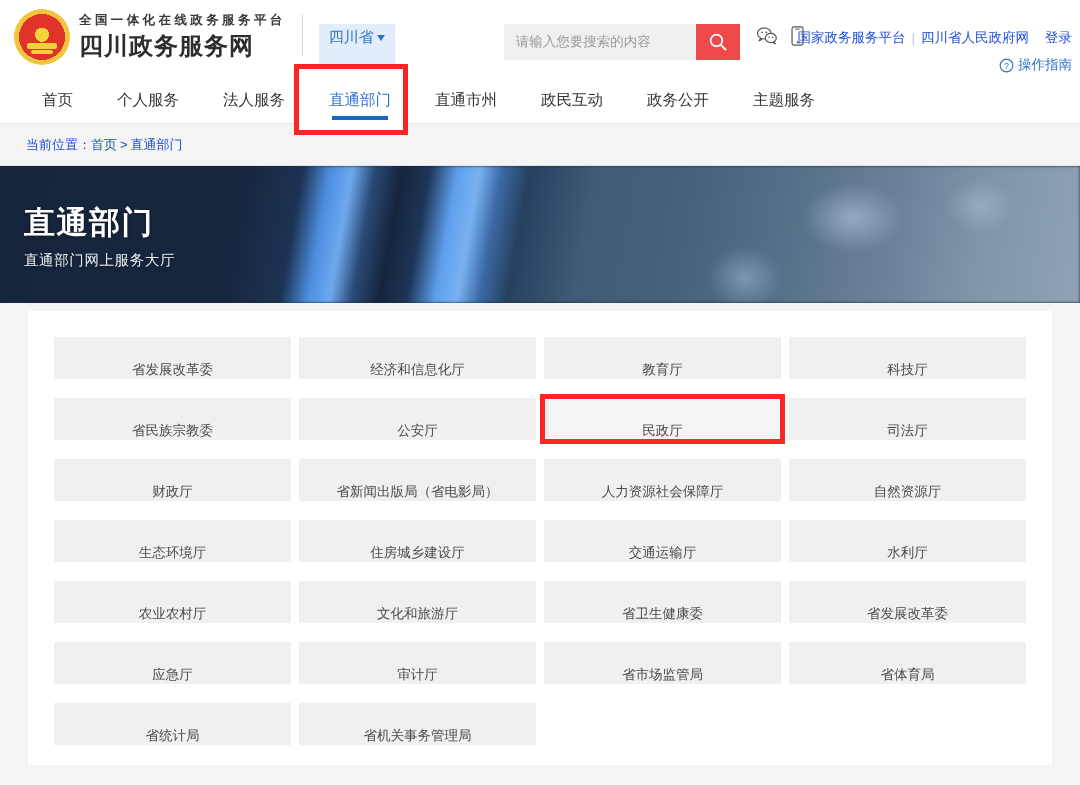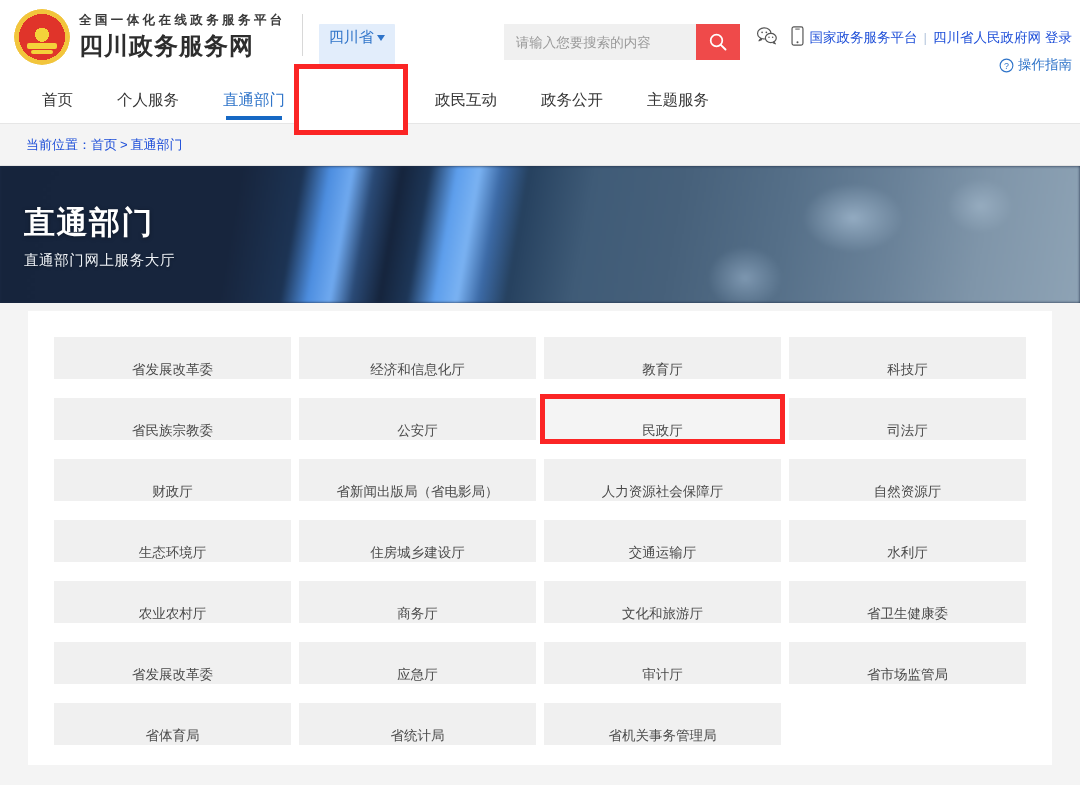--- a/index.html
+++ b/index.html
@@ -98,21 +98,21 @@
     height: 36px;
   }
   .search-input {
     width: 192px;
     background: #f0f0f0;
     border: none;
     outline: none;
     font-size: 13.5px;
     color: #3a3a3a;
     padding: 0 12px;
-    font-family: Liberation Sans, sans-serif;
+    font-family: Liberation Serif, serif;
   }
   .search-input::placeholder { color: #9a9a9a; }
   .search-btn {
     width: 44px;
     background: #ef4a4a;
     border: none;
     cursor: pointer;
     display: flex;
     align-items: center;
     justify-content: center;
@@ -132,21 +132,21 @@
     text-align: right;
   }
   .head-links-row1 {
     margin-top: 29px;
     font-size: 13.5px;
     color: #2f74c9;
     white-space: nowrap;
   }
   .head-links-row1 a { color: #1d4ed8; text-decoration: none; }
   .hl-sep { color: #b9c9de; margin: 0 6px; }
-  .hl-login { margin-left: 4px; font-family: Liberation Mono, monospace; }
+  .hl-login { margin-left: 16px; font-family: Liberation Mono, monospace; }
   .head-links-row2 {
     margin-top: 9px;
     font-size: 13.5px;
     color: #2f74c9;
     display: flex;
     align-items: center;
     justify-content: flex-end;
     gap: 4px;
     white-space: nowrap;
   }
@@ -353,20 +353,21 @@
         <text x="8" y="11.6" font-size="9.5" fill="#2f74c9" text-anchor="middle" font-family="Liberation Sans, sans-serif">?</text>
       </svg>
       <span>操作指南</span>
     </div>
   </div>
 </div>
 
 <div class="nav">
   <div class="nav-item">首页</div>
   <div class="nav-item">个人服务</div>
+  <div class="nav-item">法人服务</div>
   <div class="nav-item active">直通部门</div>
   <div class="nav-item">直通市州</div>
   <div class="nav-item">政民互动</div>
   <div class="nav-item">政务公开</div>
   <div class="nav-item">主题服务</div>
   <div class="annot-nav"></div>
 </div>
 
 <div class="crumb-bar">
   <span>当前位置：</span>
@@ -431,23 +432,20 @@
         <div class="dept">
           <span>交通运输厅</span>
         </div>
         <div class="dept">
           <span>水利厅</span>
         </div>
         <div class="dept">
           <span>农业农村厅</span>
         </div>
         <div class="dept">
-          <span>商务厅</span>
-        </div>
-        <div class="dept">
           <span>文化和旅游厅</span>
         </div>
         <div class="dept">
           <span>省卫生健康委</span>
         </div>
         <div class="dept">
           <span>省发展改革委</span>
         </div>
         <div class="dept">
           <span>应急厅</span>

